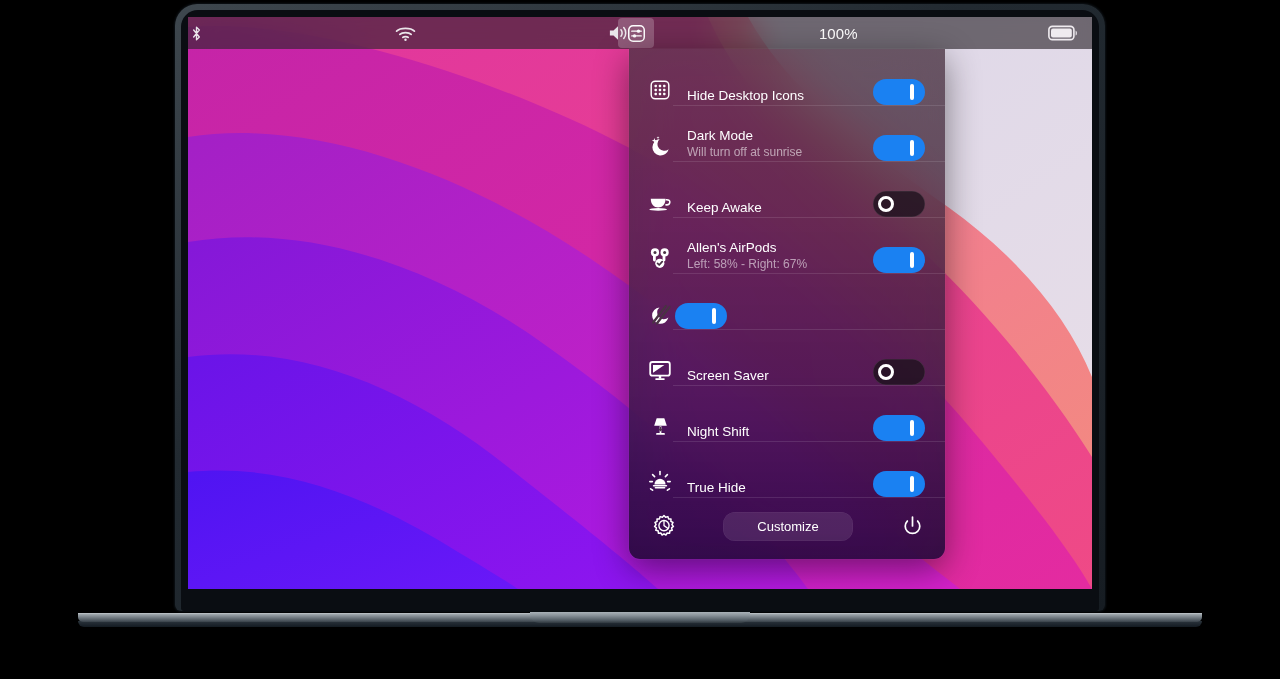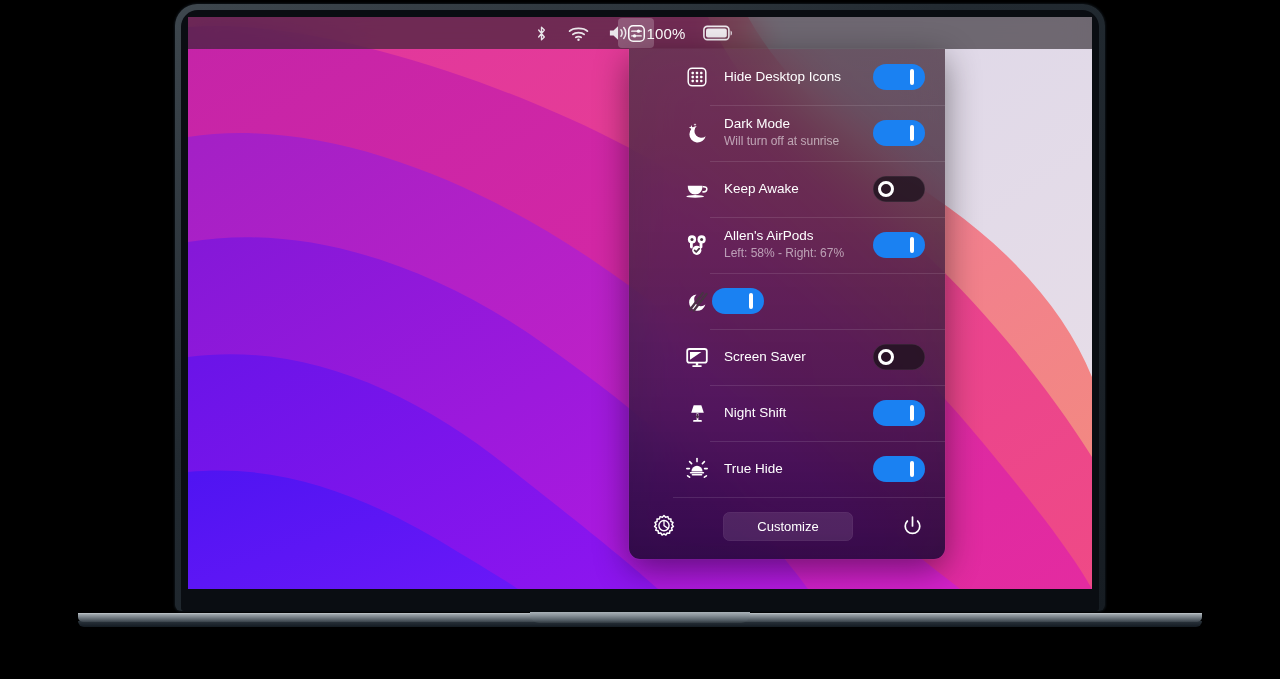--- a/index.html
+++ b/index.html
@@ -54,21 +54,21 @@
 
   
   .wallpaper { position:absolute; inset:0; }
   .wallpaper svg { display:block; width:100%; height:100%; }
 
   
   .menubar {
     position: absolute; left: 0; top: 0; width: 100%; height: 32px;
     background: rgba(40,34,40,.62);
     backdrop-filter: blur(14px);
-    display: flex; align-items: center; justify-content: center;
+    display: flex; align-items: center; justify-content: space-between;
     padding-right: 14px; gap: 18px;
     color: #f2f0f2;
   }
   .menubar-left { position:absolute; left:0; top:0; height:32px; display:flex; align-items:center; }
   .menu-app-icon {
     width: 36px; height: 30px; margin-left: 430px;
     display: flex; align-items: center; justify-content: center;
     background: rgba(255,255,255,.22); border-radius: 4px;
   }
   .mb-item { display:flex; align-items:center; }
@@ -85,22 +85,22 @@
        rgba(66,40,62,.80) 34%,
        rgba(58,33,62,.82) 52%,
        rgba(49,25,62,.84) 70%,
        rgba(40,16,60,.87) 86%,
        rgba(34,10,56,.90) 100%);
     backdrop-filter: blur(26px) saturate(150%);
     box-shadow: 0 10px 34px rgba(0,0,0,.45), 0 0 0 .5px rgba(255,255,255,.09);
     overflow: hidden;
   }
   .row {
-    position: relative; display: flex; align-items: center;
-    height: 56px; padding: 0 20px 0 16px; margin-left: 37px;
+    position: relative; display: flex; align-items: flex-end;
+    height: 56px; padding: 0 20px 0 16px;
   }
   .row + .row::before {
     content: ""; position: absolute; left: 44px; right: 0; top: 0;
     height: 1px; background: rgba(255,255,255,.11);
   }
   .row-icon {
     width: 30px; height: 30px; flex: 0 0 30px;
     display: flex; align-items: center; justify-content: center;
     color: #ffffff;
   }
@@ -131,21 +131,21 @@
   
   .footer {
     position: relative; display: flex; align-items: center;
     justify-content: space-between; height: 58px; padding: 0 20px 0 22px;
   }
   .footer::before {
     content: ""; position: absolute; left: 44px; right: 0; top: 0;
     height: 1px; background: rgba(255,255,255,.11);
   }
   .customize-btn {
-    width: 130px; height: 29px; border-radius: 7px;
+    width: 130px; height: 29px; border-radius: 12px;
     background: rgba(255,255,255,.10);
     box-shadow: inset 0 0 0 .5px rgba(255,255,255,.07);
     color: #fff; font-size: 13px;
     display: flex; align-items: center; justify-content: center;
     cursor: pointer;
   }
   .ficon { width: 26px; height: 26px; display:flex; align-items:center; justify-content:center; color:#fff; cursor:pointer; }
 </style>
 </head>
 <body>

